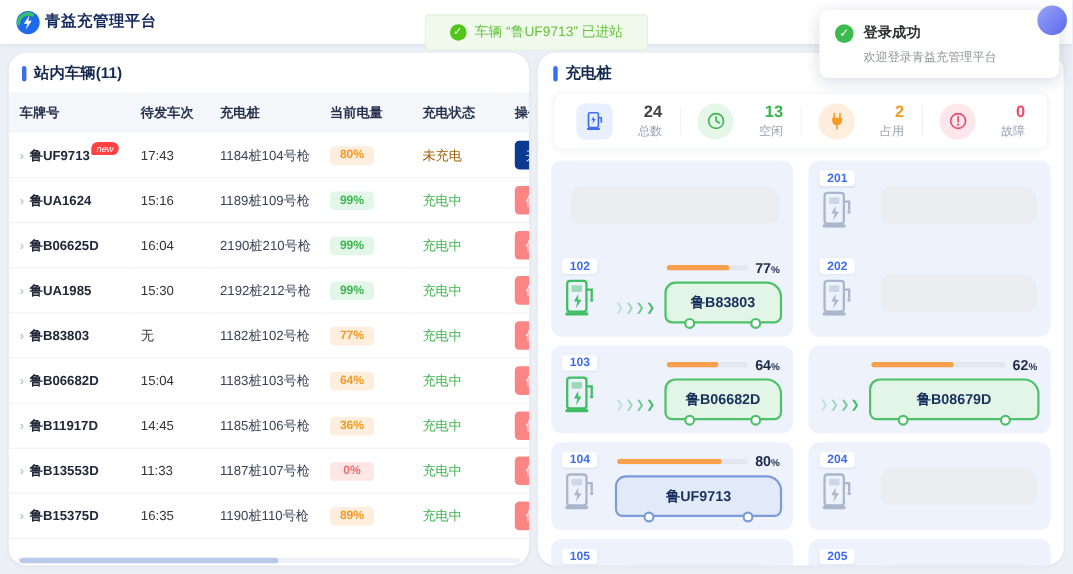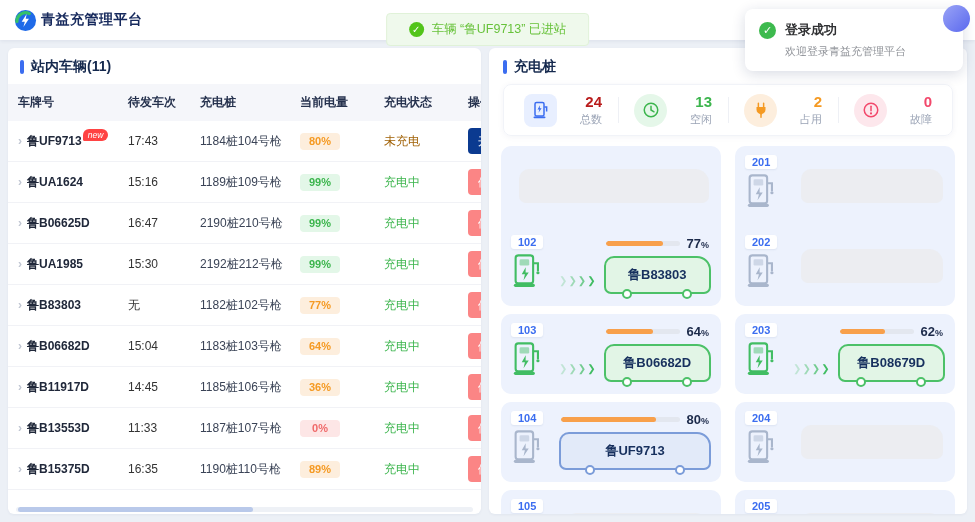--- a/index.html
+++ b/index.html
@@ -24,21 +24,21 @@
     display:inline-flex;align-items:center;justify-content:center;font-weight:700;flex:none;}
   
   .notif{position:absolute;right:12px;top:9px;width:190px;background:#fff;border-radius:8px;
     box-shadow:0 3px 14px rgba(20,40,90,.16);padding:12px 14px;display:flex;gap:9px;z-index:35;align-items:flex-start;}
   .check.big{width:17px;height:17px;font-size:11px;background:#3dba4e;margin-top:1px;}
   .notif-title{font-size:13px;font-weight:700;color:#303133;}
   .notif-msg{font-size:11px;color:#909399;margin-top:5px;}
   .notif-close{position:absolute;top:8px;right:11px;color:#b4b8bf;font-size:13px;cursor:pointer;line-height:1;}
   
   .main{display:flex;gap:8px;padding:8px;height:calc(100% - 40px);box-sizing:border-box;}
-  .panel{background:#fff;border-radius:6px;overflow:hidden;box-shadow:0 1px 3px rgba(20,40,90,.05);}
+  .panel{background:#fff;border-radius:16px;overflow:hidden;box-shadow:0 1px 3px rgba(20,40,90,.05);}
   .panel.left{width:473px;flex:none;position:relative;}
   .panel.right{flex:1;padding:0 12px;box-sizing:border-box;}
   .ph{display:flex;align-items:center;gap:7px;padding:10px 12px 8px;font-size:14px;font-weight:700;color:#15294e;}
   .panel.right .ph{padding:10px 2px 8px;}
   .ph .bar{width:4px;height:14px;border-radius:2px;background:#3b6df0;}
   
   table.vtable{width:100%;border-collapse:collapse;table-layout:fixed;font-size:12px;color:#333;}
   .vtable thead th{background:#f5f6fa;text-align:left;padding:10px 6px;font-size:12px;color:#25314d;font-weight:700;}
   .vtable th:nth-child(1){width:98px;padding-left:10px;}
   .vtable th:nth-child(2){width:60px;}
@@ -172,21 +172,21 @@
           <tr>
             <td><span class="chev">›</span><span class="plate">鲁UA1624</span></td>
             <td>15:16</td>
             <td class="c-pile">1189桩109号枪</td>
             <td><span class="batt high">99%</span></td>
             <td><span class="status on">充电中</span></td>
             <td><button class="act stop">停止充电</button></td>
           </tr>
           <tr>
             <td><span class="chev">›</span><span class="plate">鲁B06625D</span></td>
-            <td>16:47</td>
+            <td>16:04</td>
             <td class="c-pile">2190桩210号枪</td>
             <td><span class="batt high">99%</span></td>
             <td><span class="status on">充电中</span></td>
             <td><button class="act stop">停止充电</button></td>
           </tr>
           <tr>
             <td><span class="chev">›</span><span class="plate">鲁UA1985</span></td>
             <td>15:30</td>
             <td class="c-pile">2192桩212号枪</td>
             <td><span class="batt high">99%</span></td>
@@ -249,21 +249,21 @@
         <div class="stat">
           <span class="stat-ic square" style="background:#e8efff;color:#3b6df0">
             <svg viewBox="0 0 24 24" width="18" height="18">
               <rect x="4" y="2" width="12" height="18" rx="2" fill="none" stroke="currentColor" stroke-width="2"></rect>
               <path d="M10.6 5.5 l-3.2 5.7 h2.4 l-1.1 4.6 4.1 -6.1 h-2.4 z" fill="currentColor"></path>
               <path d="M16.5 8 h3 v6" fill="none" stroke="currentColor" stroke-width="2"></path>
               <rect x="2" y="20.5" width="16" height="2.5" rx="1.2" fill="currentColor"></rect>
             </svg>
           </span>
           <span class="stat-txt">
-            <b style="color:#b91c1c">24</b>
+            <b style="color:#404040">24</b>
             <i>总数</i>
           </span>
         </div>
         <div class="stat">
           <span class="stat-ic round" style="background:#e5f7e9;color:#3cb54d">
             <svg viewBox="0 0 24 24" width="18" height="18">
               <circle cx="12" cy="12" r="9" fill="none" stroke="currentColor" stroke-width="2"></circle>
               <path d="M12 7 v5 l4 2.4" fill="none" stroke="currentColor" stroke-width="2" stroke-linecap="round"></path>
             </svg>
           </span>
@@ -437,31 +437,20 @@
                     <rect x="1" y="34.5" width="24" height="3.5" rx="1.75" fill="currentColor"></rect>
                   </svg></span>
               </div>
               <div class="slot-r">
                 <div class="bus ghost"></div>
               </div>
             </div>
           </div>
           <div class="pcard">
             <div class="slot charging">
-              <div class="slot-l">
-                <span class="chip">203</span>
-                <span class="pile-ic on"><svg viewBox="0 0 32 42" width="28" height="38">
-                    <rect x="3" y="2" width="20" height="32" rx="3" fill="none" stroke="currentColor" stroke-width="2.4"></rect>
-                    <rect x="7.5" y="6.5" width="11" height="7" rx="1.5" fill="currentColor" opacity=".45"></rect>
-                    <path d="M14.5 15.5 l-4.5 8 h3.6 l-1.6 7 6 -9 h-3.6 z" fill="currentColor"></path>
-                    <path d="M23.5 11 h5 v9" fill="none" stroke="currentColor" stroke-width="2.4"></path>
-                    <circle cx="28.5" cy="21.8" r="1.8" fill="currentColor"></circle>
-                    <rect x="1" y="34.5" width="24" height="3.5" rx="1.75" fill="currentColor"></rect>
-                  </svg></span>
-              </div>
               <span class="arrows">
                 <i>❯</i>
                 <i>❯</i>
                 <i>❯</i>
                 <i>❯</i>
               </span>
               <div class="slot-r">
                 <div class="prow">
                   <span class="pbar">
                     <i style="width:62%"></i>

